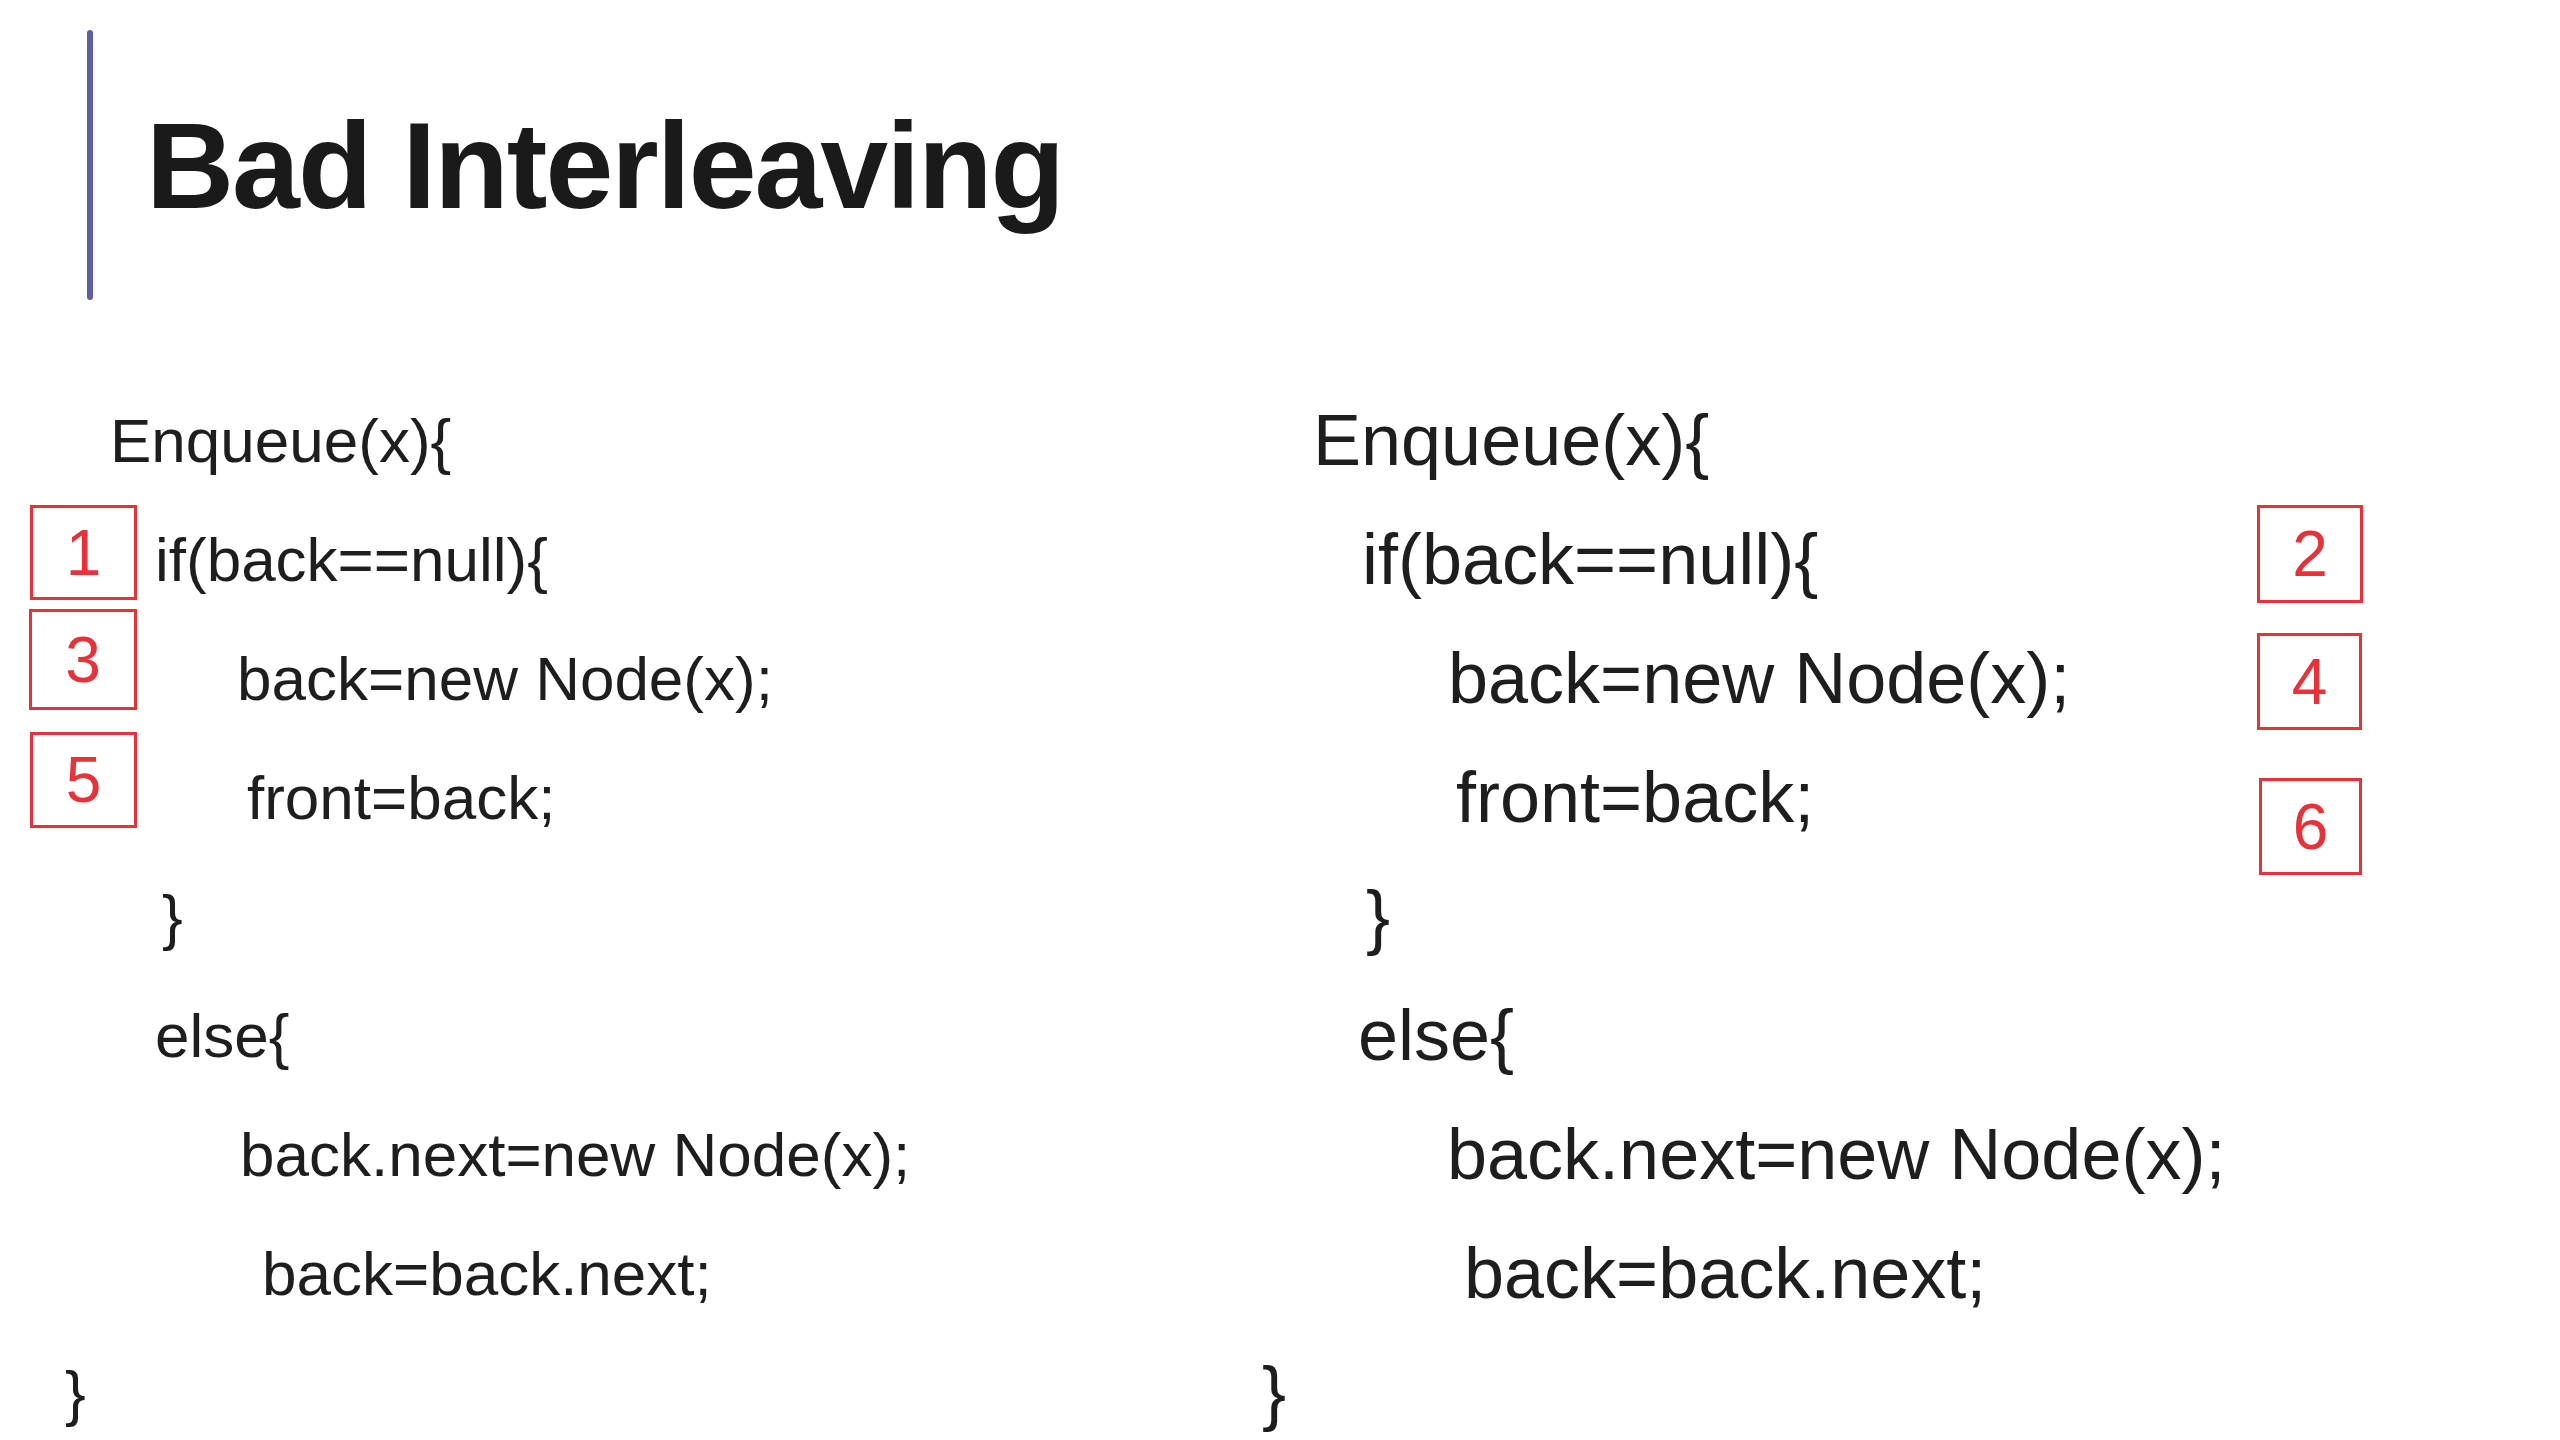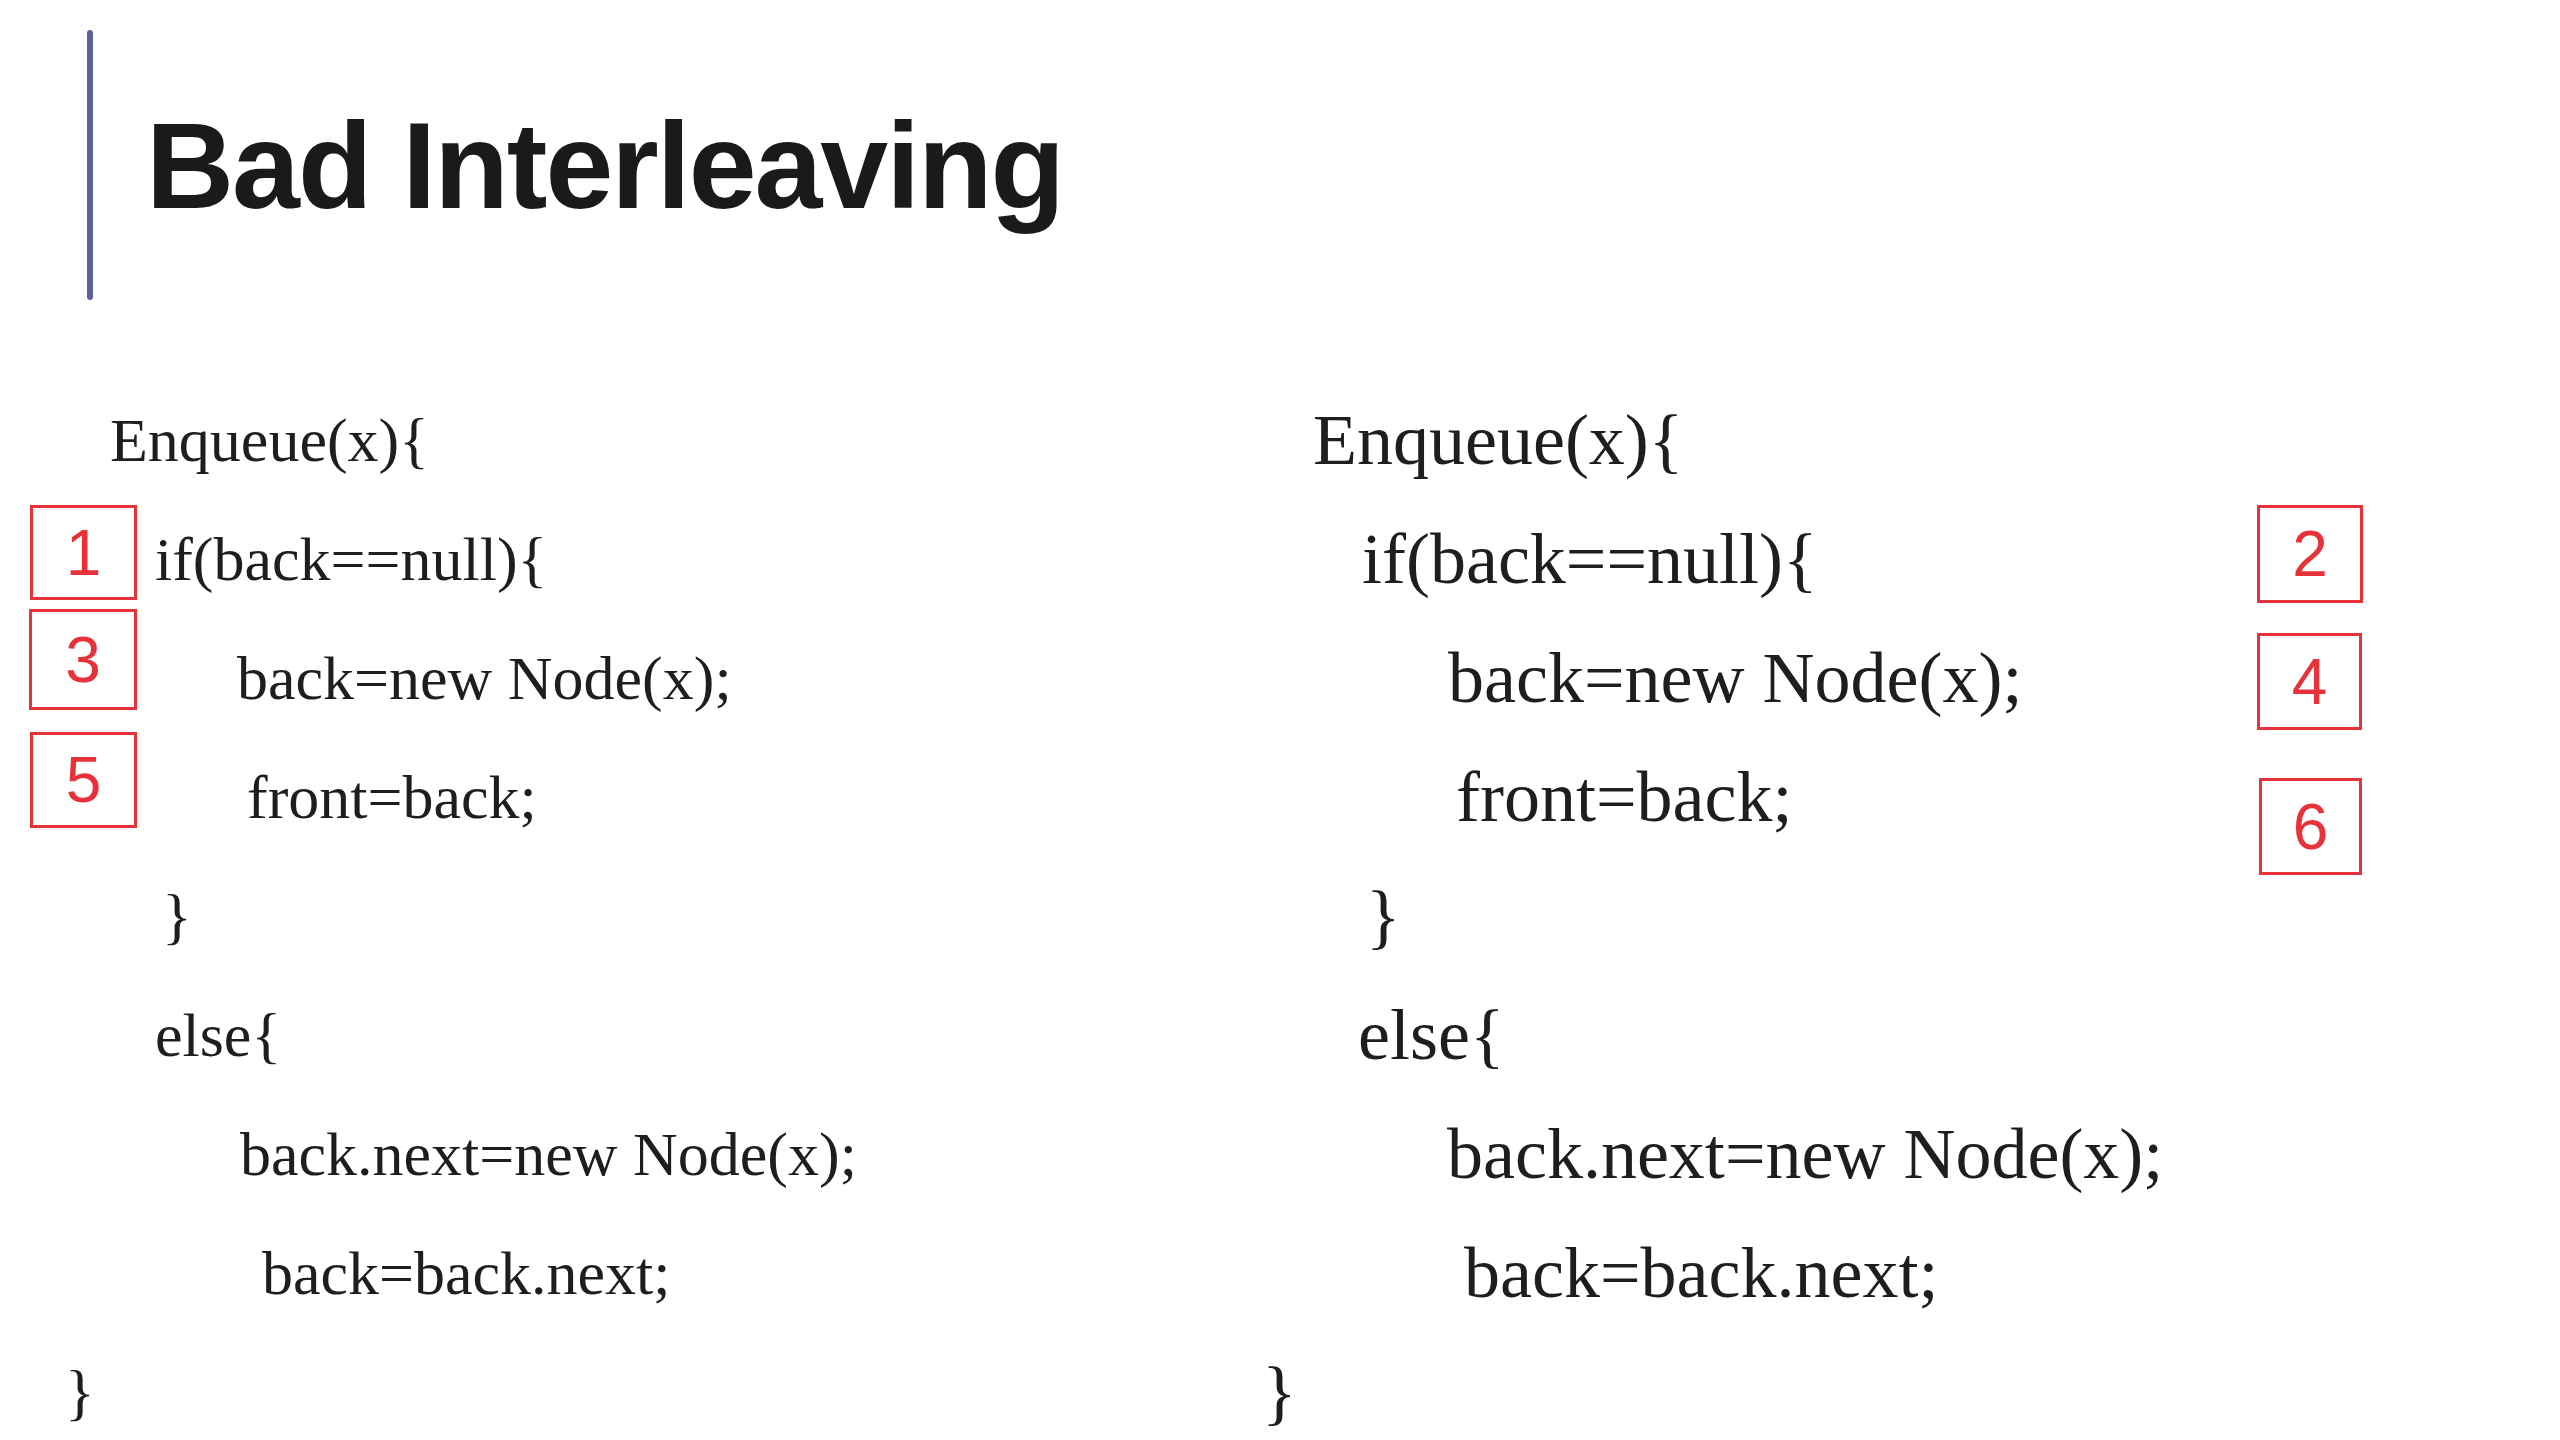--- a/index.html
+++ b/index.html
@@ -34,21 +34,21 @@
     color:var(--title-text);
     white-space:nowrap;
     margin-top:13px;
   }
   .code-line{
     position:absolute;
     height:119px;
     line-height:119px;
     white-space:pre;
     color:var(--code-text);
-    font-family:Liberation Serif, serif;
+    font-family:Liberation Sans, sans-serif;
   }
   .col-left .code-line{font-size:62px;}
   .col-right .code-line{font-size:72px;}
   .marker{
     position:absolute;
     border:3px solid var(--marker-red);
     display:flex;
     align-items:center;
     justify-content:center;
   }

